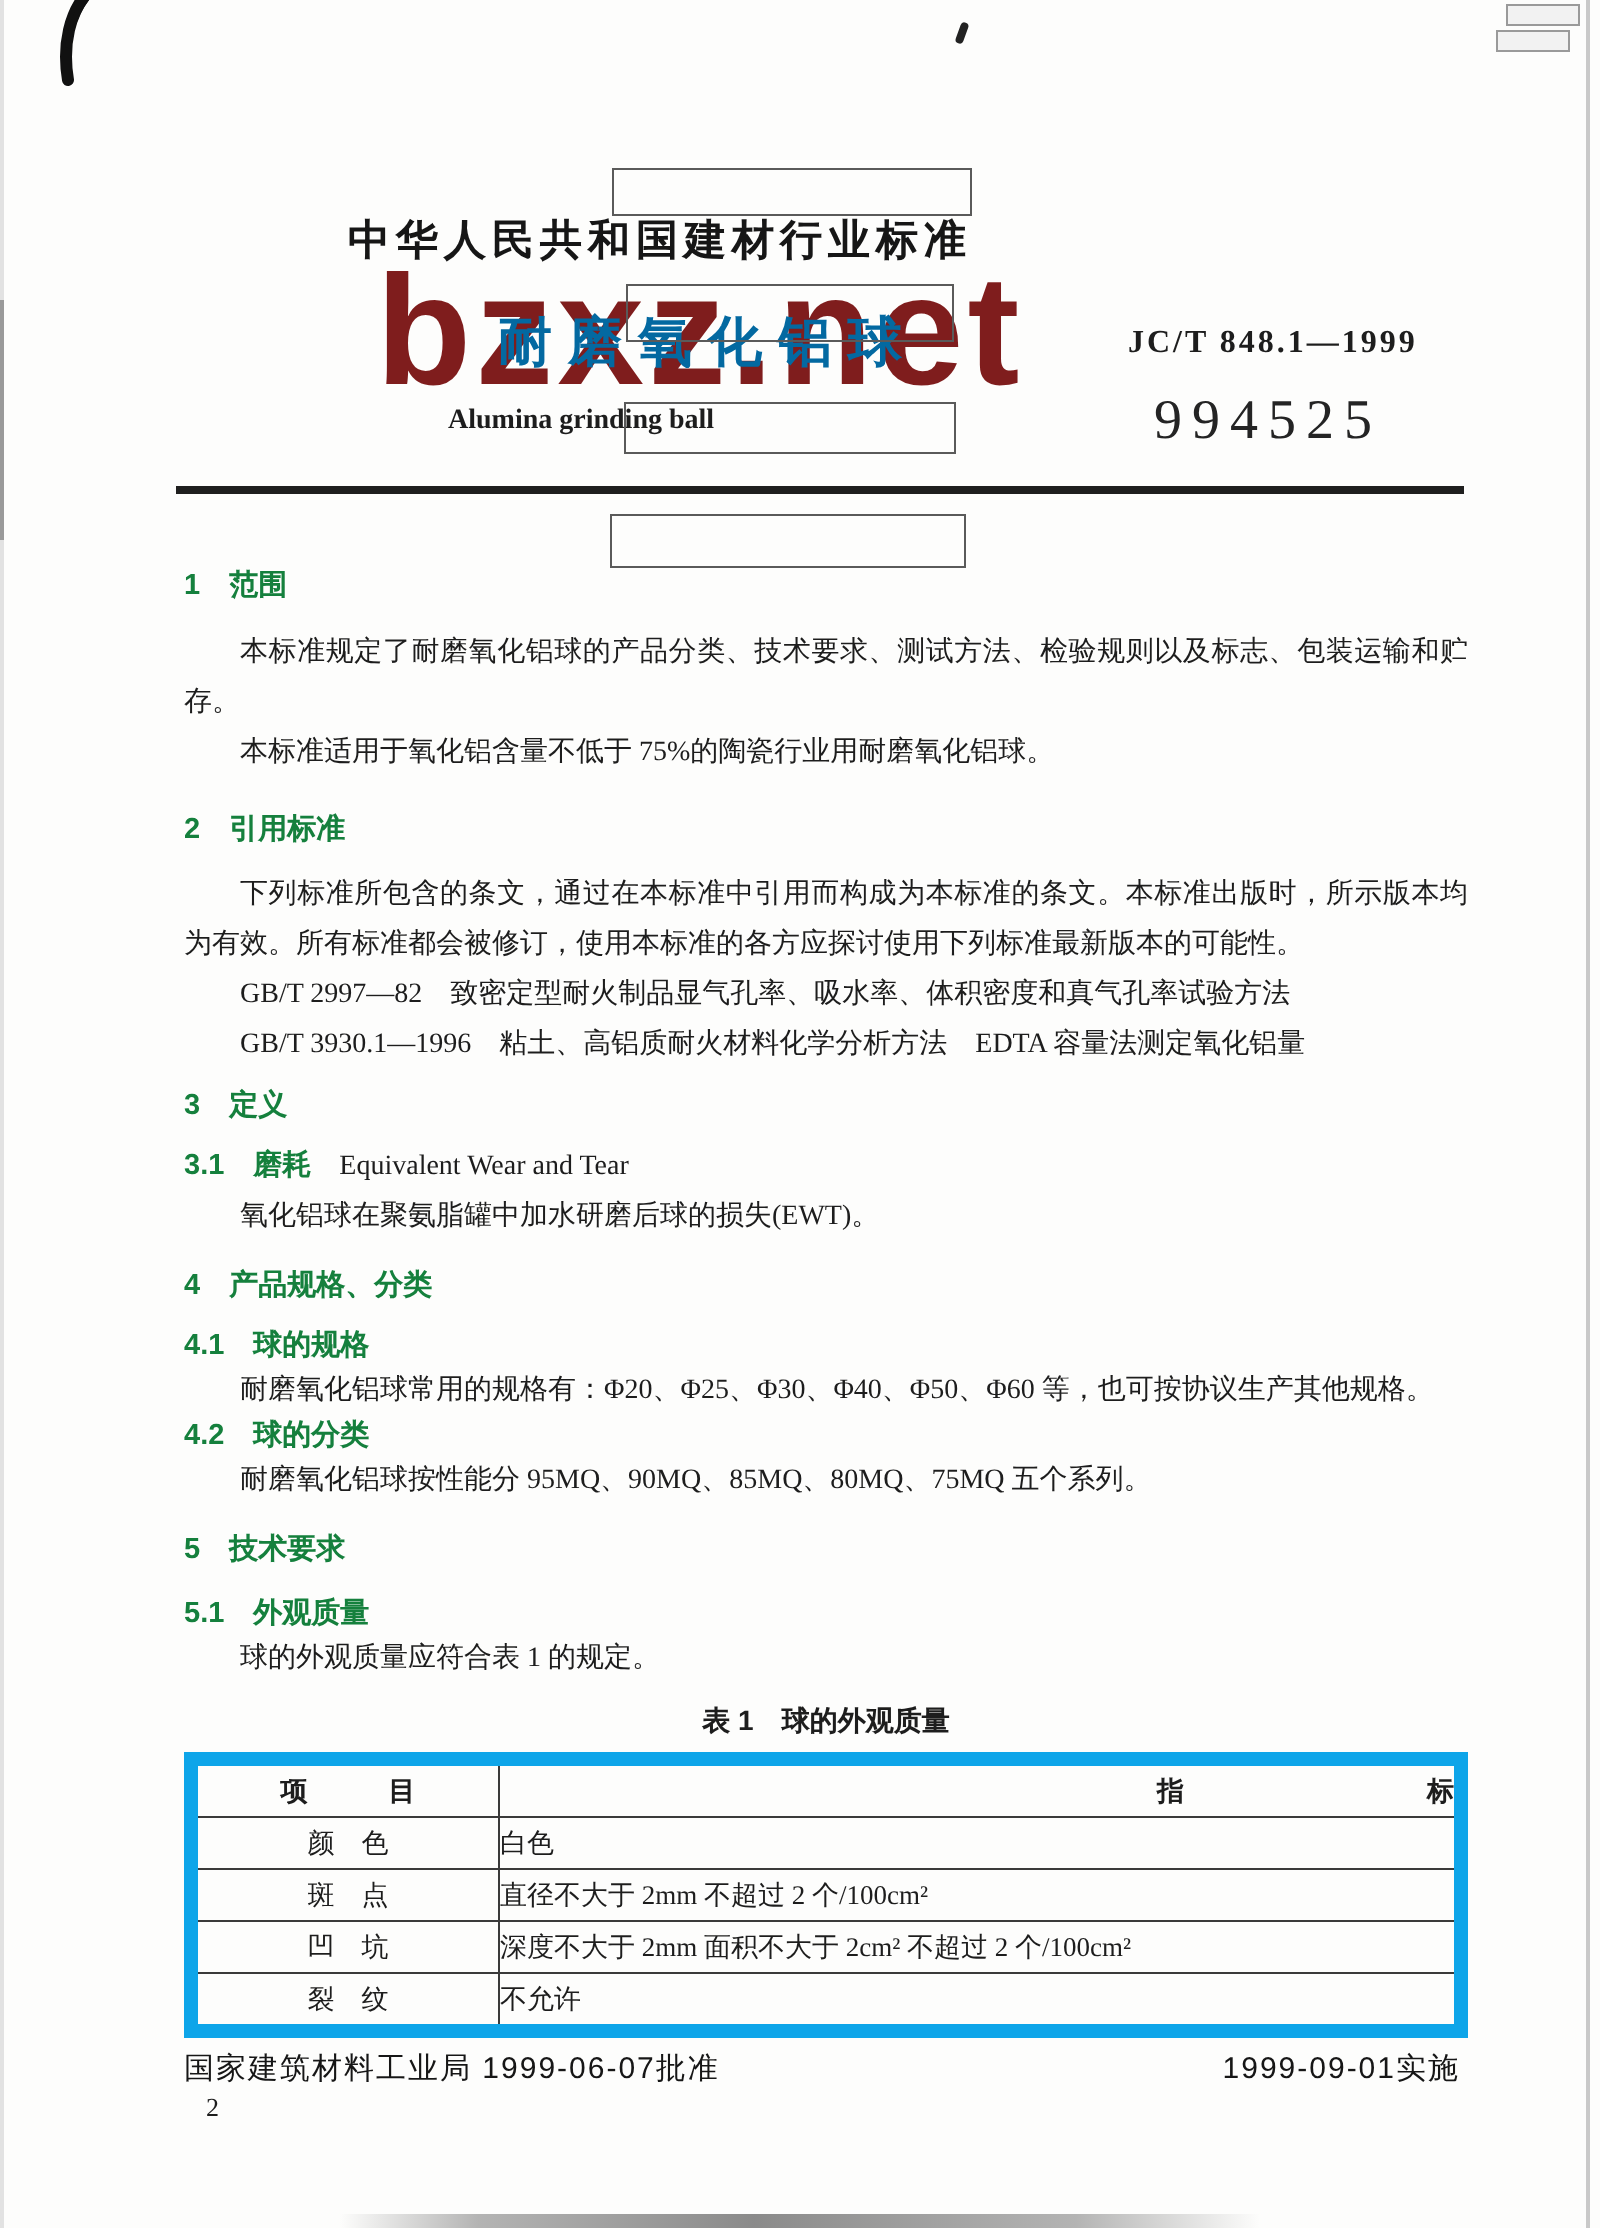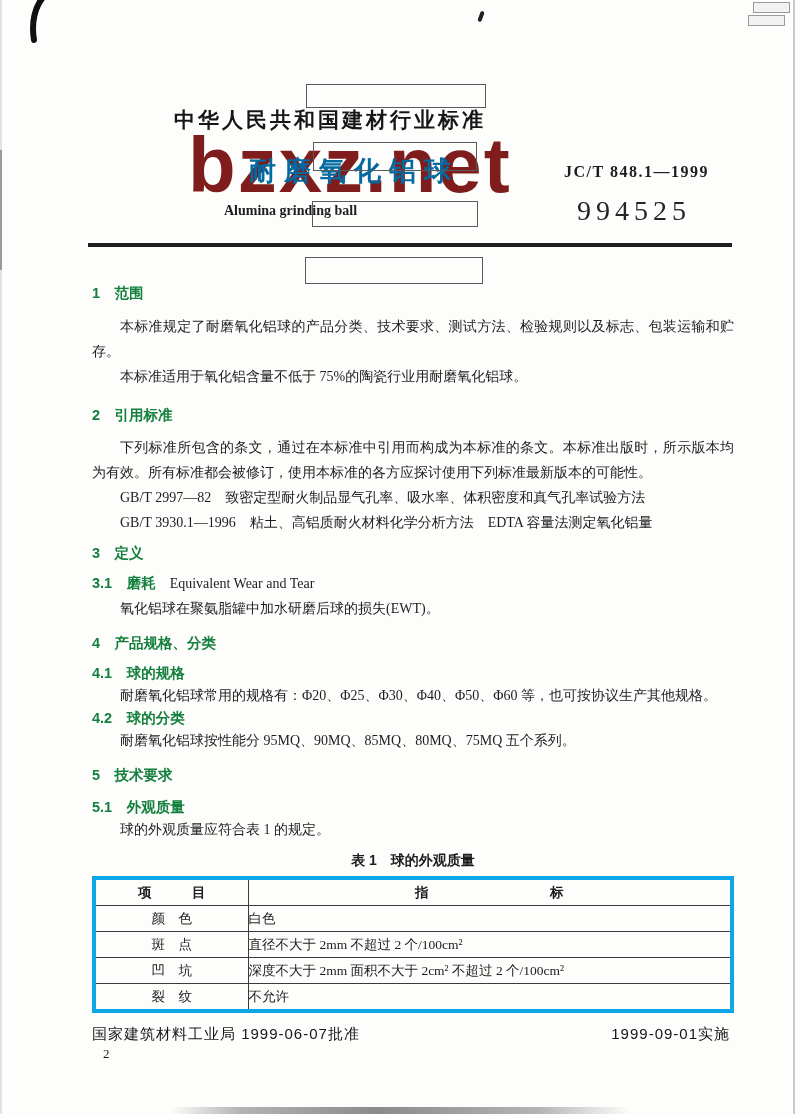--- a/index.html
+++ b/index.html
@@ -55,21 +55,21 @@
   .sec-h { font-family:"Liberation Sans", sans-serif; font-weight:bold; font-size:14.5px;
     line-height:20px; color:#15803d; }
   .h1m { margin:0 0 11px 0; }
   .p-ind { text-indent:2em; text-align:justify; }
   .ref { padding-left:2em; white-space:nowrap; }
   .h31-en { font-family:"Liberation Serif", serif; font-weight:normal; margin-left:14px; font-size:14px; } .mt8 {margin-top:8px;}
   .mt10{margin-top:10px;} .mt12{margin-top:12px;} .mt16{margin-top:16px;}
 
   .tbl-caption { text-align:center; font-family:"Liberation Sans", sans-serif;
     font-weight:bold; font-size:14px; margin:8px 0 6px 0; line-height:20px; }
-  table.spec { width:642px; border-collapse:collapse; border:4px solid #0ea5e9;
+  table.spec { width:642px; border-collapse:collapse; border:7px solid #0ea5e9;
     font-size:13.5px; }
   table.spec td { border:1px solid #3a3a3a; height:25px; padding:0; }
   td.col-item { width:154px; text-align:center; }
   td.col-spec { padding-left:20px; }
   tr.thead td { font-weight:bold; height:26px; }
 
   .footer-line { position:absolute; top:1025px; z-index:2; font-family:"Liberation Sans", sans-serif;
     font-weight:normal; font-size:15px; letter-spacing:1px; color:#161616; }
   .foot-left { left:92px; }
   .foot-right { right:70px; }
@@ -136,21 +136,21 @@
     <div class="sec-h mt12">5　技术要求</div>
     <div class="sec-h mt12">5.1　外观质量</div>
     <p class="p-ind">球的外观质量应符合表 1 的规定。</p>
 
     <div class="tbl-caption">表 1　球的外观质量</div>
 
     <table class="spec">
       <tbody>
         <tr class="thead">
           <td class="col-item">项　　　目</td>
-          <td class="col-spec" style="text-align:center; padding-left:0;margin-top:28px;">指　　　　　　　　　标</td>
+          <td class="col-spec" style="text-align:right; padding-left:0;margin-top:28px;">指　　　　　　　　　标</td>
         </tr>
         <tr>
           <td class="col-item">颜　色</td>
           <td class="col-spec">白色</td>
         </tr>
         <tr>
           <td class="col-item">斑　点</td>
           <td class="col-spec">直径不大于 2mm 不超过 2 个/100cm²</td>
         </tr>
         <tr>

